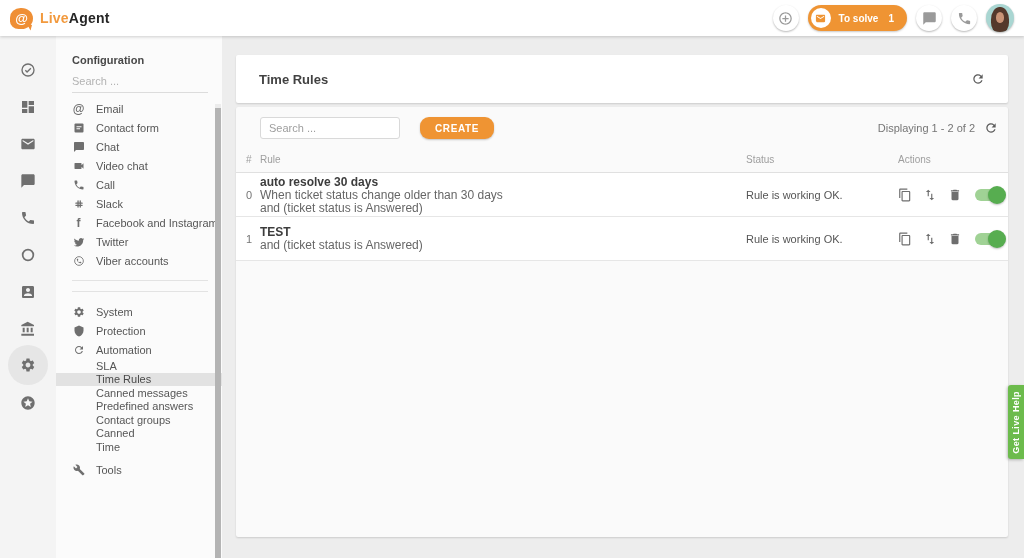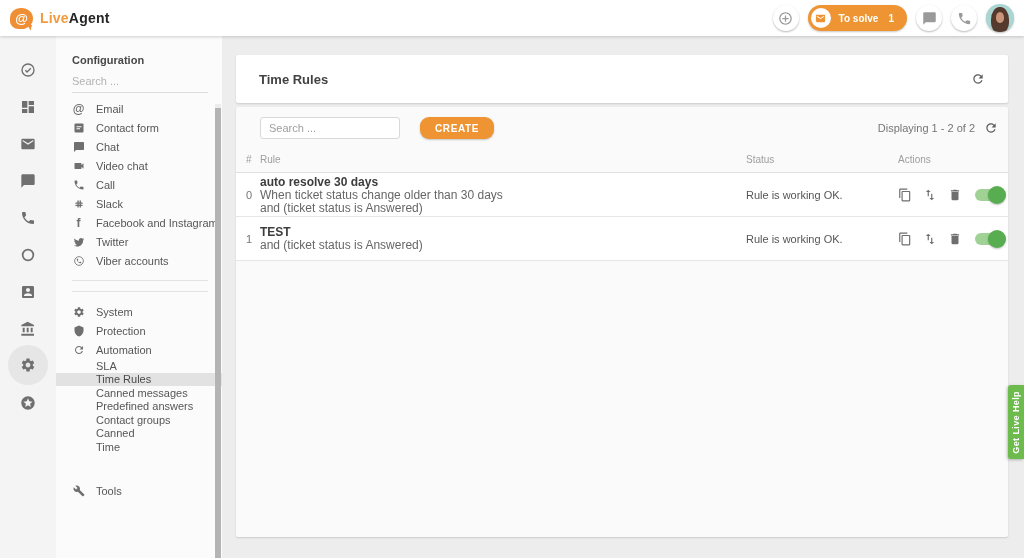--- a/index.html
+++ b/index.html
@@ -87,21 +87,21 @@
     color:#565656; cursor:pointer; white-space:nowrap;
   }
   .side-item .si { width:13px; height:13px; color:#6f6f6f; display:flex; align-items:center; justify-content:center; flex-shrink:0; }
   .side-item .si svg { width:12px; height:12px; }
   .side-item .si.txt { font-size:12px; font-weight:bold; }
   .side-item.sub { padding-left:24px; height:13.5px; font-size:11px; }
   .side-item.sub.selected {
     background:#e2e2e2; margin-left:-16px; margin-right:-14px;
     padding-left:40px; color:#4a4a4a;
   }
-  .side-item.tools { margin-top:28px; }
+  .side-item.tools { margin-top:7px; }
   .side-track { position:absolute; top:68px; bottom:0; right:1px; width:6px; background:#ececec; }
   .side-thumb { position:absolute; top:72px; right:1px; width:6px; height:452px; background:#b4b4b4; }
 
   
   .main { flex:1; padding:19px 16px 0 14px; min-width:0; }
   .head-card {
     background:#fff; height:48px; border-radius:2px;
     box-shadow:0 1px 2px rgba(0,0,0,.14);
     display:flex; align-items:center; justify-content:space-between; padding:0 23px;
   }

